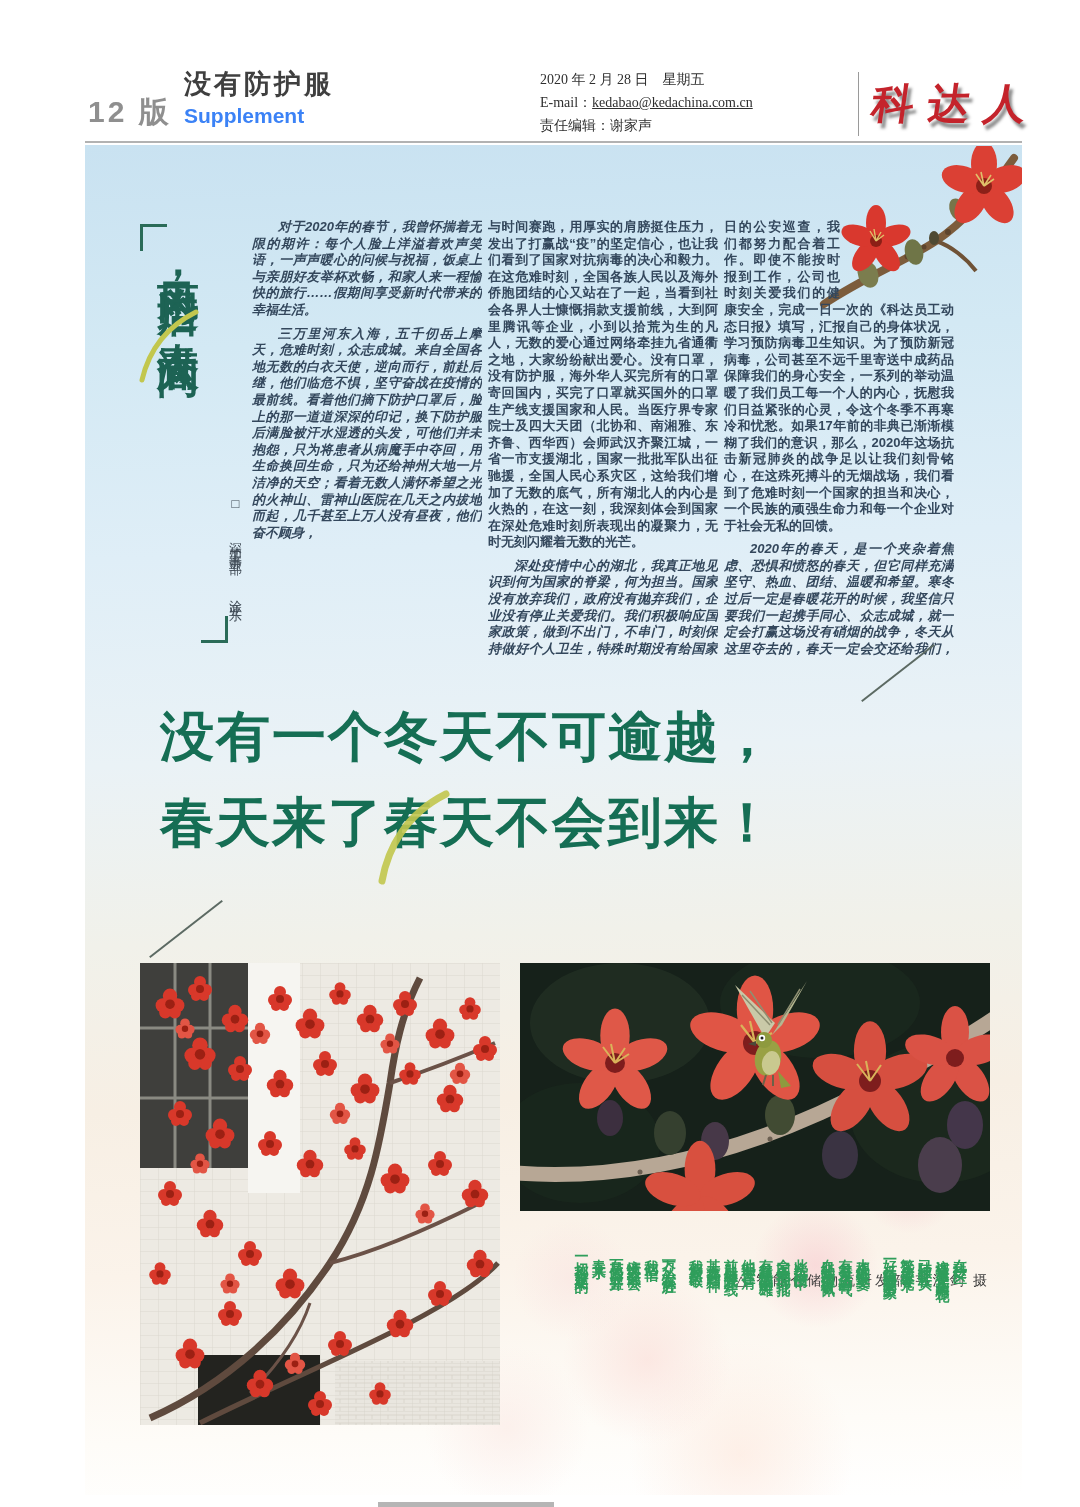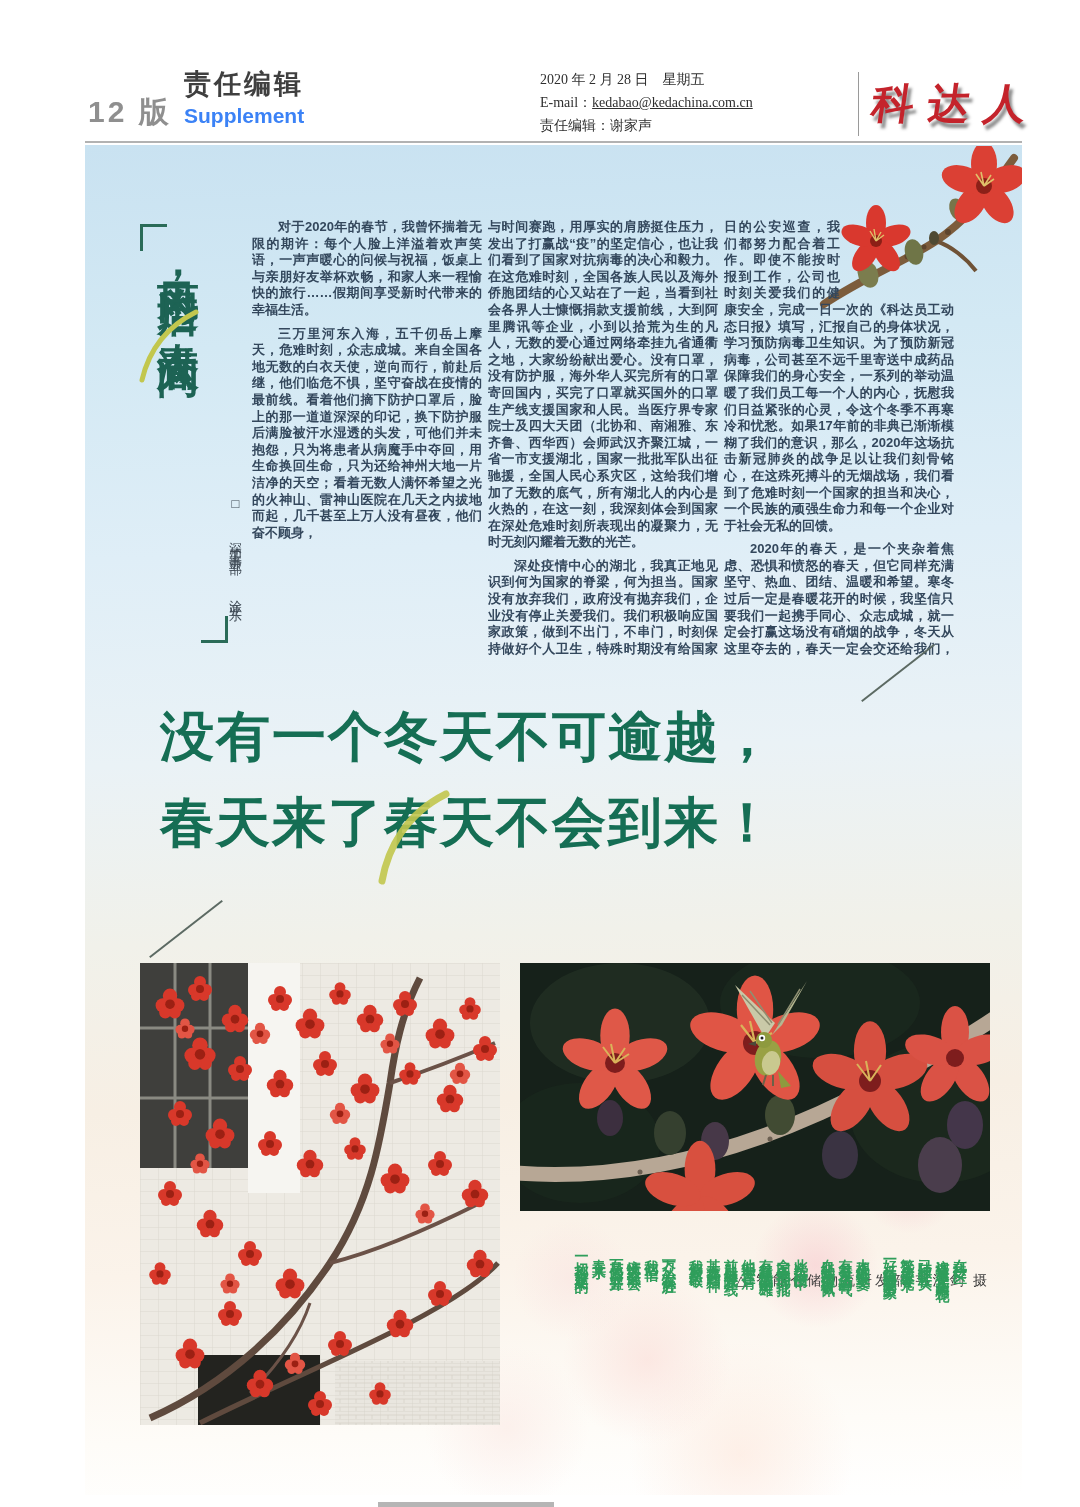--- a/index.html
+++ b/index.html
@@ -40,21 +40,21 @@
            font-size:42px;letter-spacing:4px;color:#1d6354;}
   .v-title .accent{position:relative;display:inline-block;}
   .v-title .accent svg{position:absolute;left:-16px;top:-4px;pointer-events:none;}
   .v-byline{position:absolute;left:226px;top:496px;writing-mode:vertical-rl;
             font-family:"Liberation Serif","DejaVu Serif",serif;
             font-size:13px;letter-spacing:4px;color:#3f4a55;}
   
   .col{position:absolute;top:219px;width:230px;height:438px;overflow:hidden;
        font-size:13px;line-height:16.6px;font-weight:600;color:#33475c;text-align:justify;}
   .col p{margin:0 0 7px 0;}
-  .col p.indent{text-indent:2em;}
+  .col p.indent{text-indent:2em;font-style:italic;}
   .col1{left:252px;} .col2{left:488px;} .col3{left:724px;}
   .wrap-spacer{float:right;width:114px;height:68px;}
   
   .headline{position:absolute;left:160px;top:694px;width:800px;text-align:left;
             font-family:"Liberation Serif","DejaVu Serif",serif;font-weight:bold;
             font-size:54px;line-height:86px;color:#156e54;letter-spacing:2px;}
   .headline .accent{position:relative;display:inline-block;}
   .headline .accent svg{position:absolute;left:-12px;top:6px;pointer-events:none;opacity:.9;}
   .slash{position:absolute;width:92px;height:2px;background:#5c6a63;transform:rotate(-38deg);}
   .slash-tr{left:852px;top:672px;}
@@ -74,21 +74,21 @@
   
   .scan-mark{position:absolute;left:378px;top:1502px;width:176px;height:5px;background:#8d8d8d;opacity:.65;}
 </style>
 </head>
 <body>
 
 <div class="page">
 
   <div class="hdr-pageno">12 版</div>
   <div class="hdr-section">
-    <div class="hdr-section-cn">责任编辑</div>
+    <div class="hdr-section-cn">没有防护服</div>
     <div class="hdr-section-en">Supplement</div>
   </div>
   <div class="hdr-right">
     <div>2020 年 2 月 28 日　星期五</div>
     <div><span>E-mail：</span><span class="hdr-email-addr">kedabao@kedachina.com.cn</span></div>
     <div>责任编辑：谢家声</div>
   </div>
   <div class="hdr-divider"></div>
   <div class="masthead">科达人</div>
   <div class="hdr-rule"></div>

